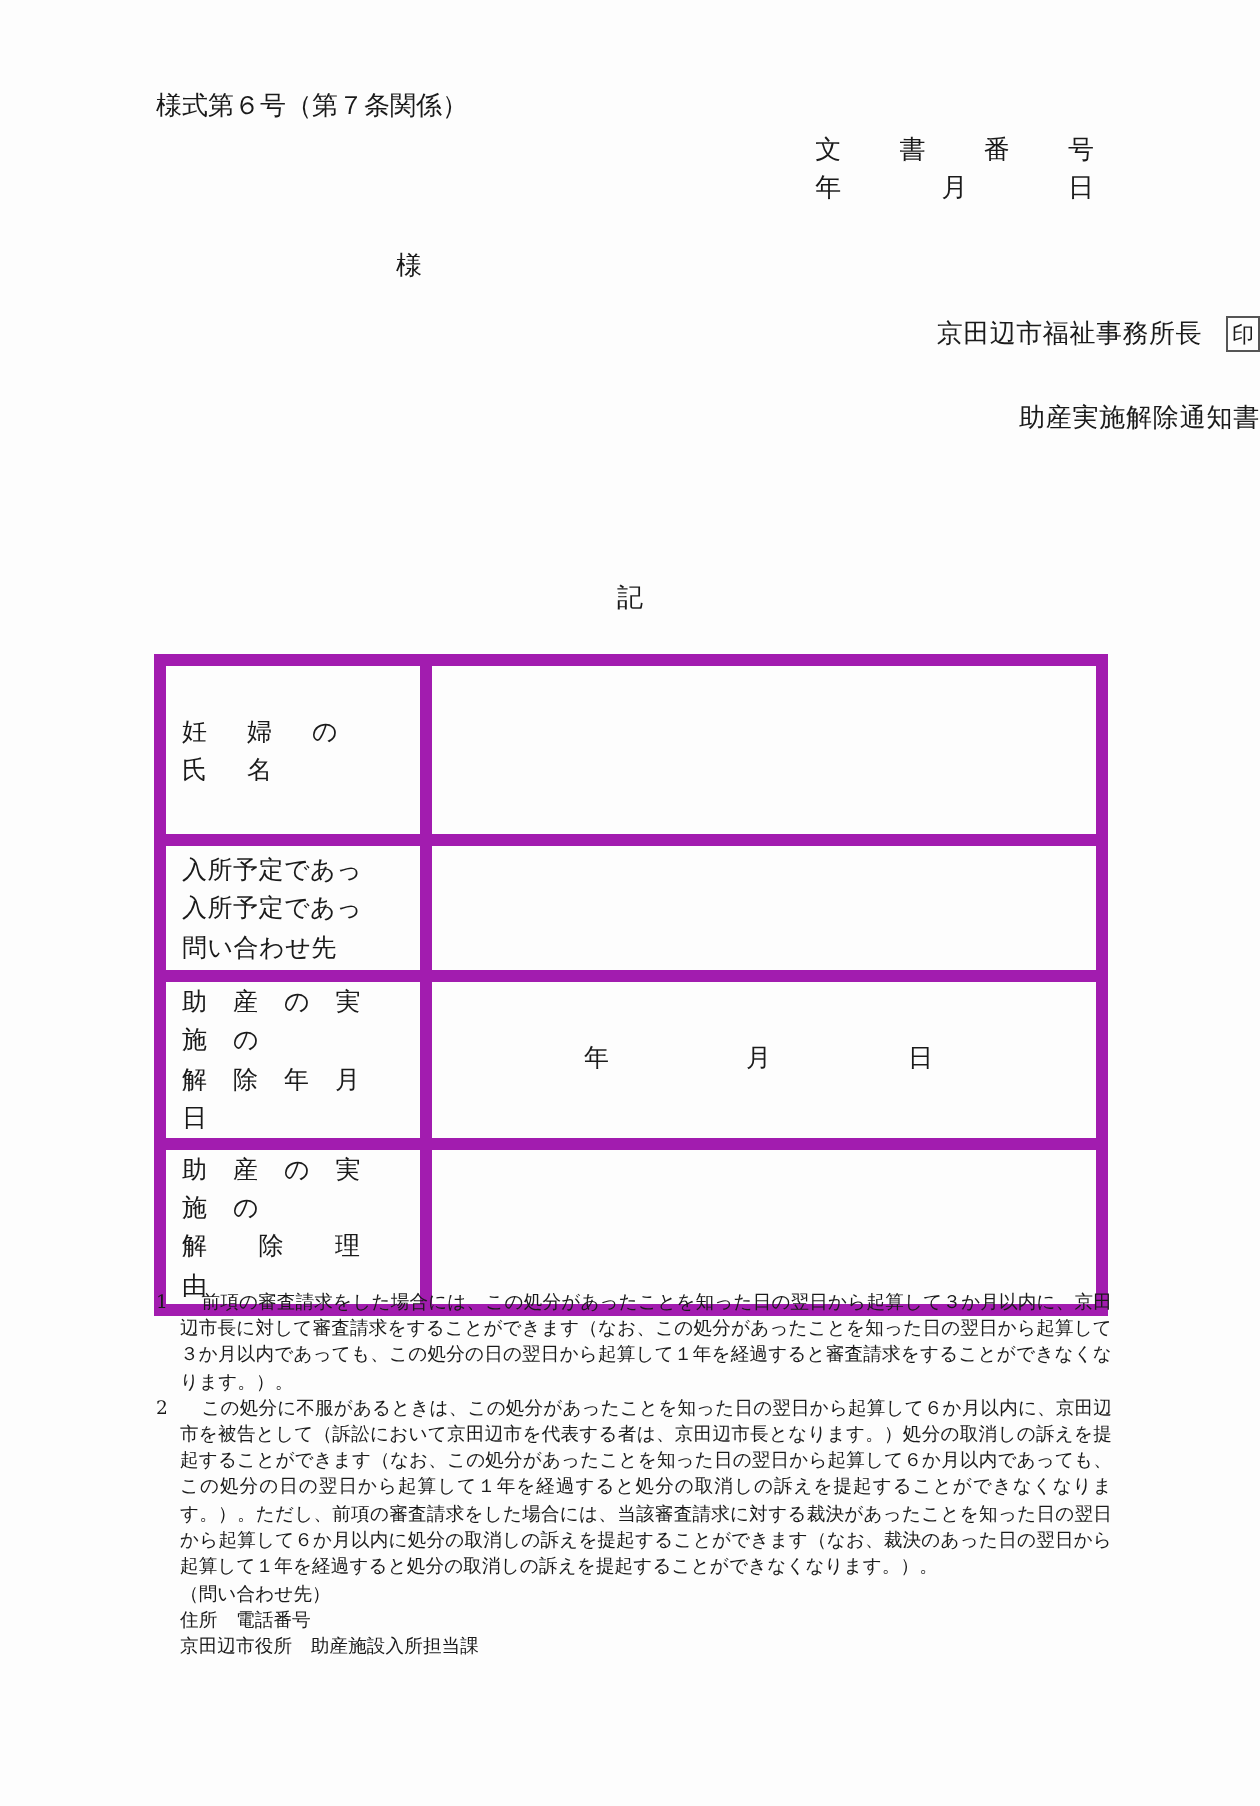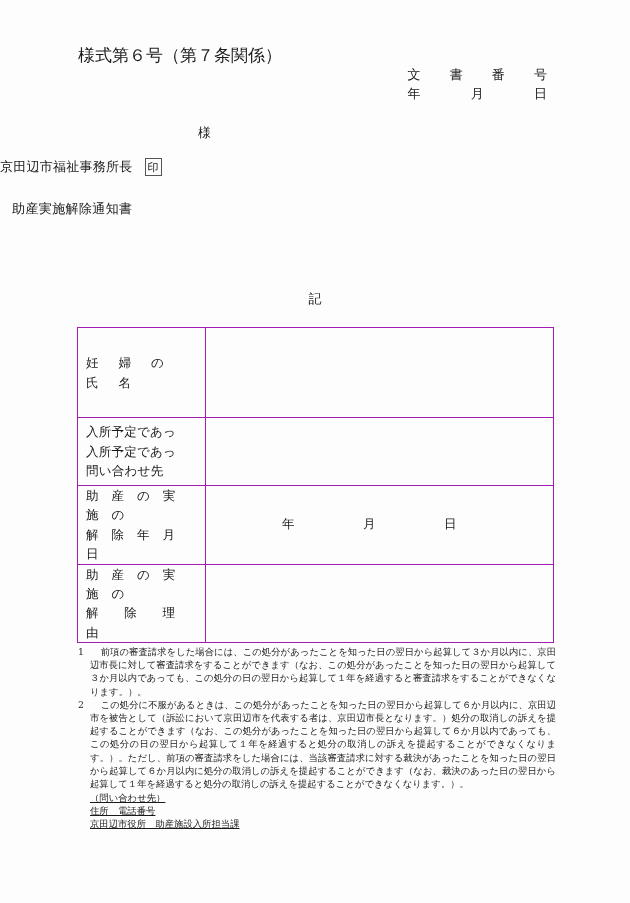--- a/index.html
+++ b/index.html
@@ -21,63 +21,63 @@
     background: #fdfdfd;
   }
 
   
   .abs { position: absolute; white-space: nowrap; }
   .jp { font-family: "DejaVu Serif", "Liberation Serif", serif; }
 
   
   #form-number {
     left: 78px; top: 44px;
-    font-size: 17px;
+    font-size: 13px;
   }
   #doc-number {
     right: 75px; top: 66px;
     font-size: 13px;
     letter-spacing: 0.62em;
     text-indent: 0;
     font-family: Liberation Serif, serif;
   }
   #doc-date {
     right: 75px; top: 85px;
     font-size: 13px;
     letter-spacing: 0.62em;
   }
   #addressee {
     left: 198px; top: 124px;
     font-size: 13px;
   }
   #issuer-row {
     left: 0; right: 0; top: 158px;
     display: flex;
-    justify-content: flex-start;
+    justify-content: flex-end;
     align-items: center;
     gap: 12px;
   }
   #issuer-name {
     font-size: 13px;
     letter-spacing: 0.02em;
   }
   #seal-box {
     display: inline-flex;
     align-items: center;
     justify-content: center;
     width: 17px;
     height: 18px;
     border: 1px solid #555;
     font-size: 11px;
     line-height: 1;
     box-sizing: border-box;
   }
   #doc-title {
     left: 12px; right: 0; top: 200px;
-    text-align: left;
+    text-align: right;
     font-size: 13px;
     letter-spacing: 0.03em;
     position: absolute;
   }
 
   
   #body-paragraph {
     position: absolute;
     left: 78px;
     top: 237px;
@@ -99,21 +99,21 @@
   
   #info-table {
     position: absolute;
     left: 77px;
     top: 327px;
     width: 477px;
     border-collapse: collapse;
     table-layout: fixed;
   }
   #info-table td {
-    border: 1px solid #a21caf;
+    border: 6px solid #a21caf;
     padding: 0;
     vertical-align: middle;
     font-size: 12.5px;
   }
   #info-table td.label {
     width: 111px;
     padding: 0 8px;
     line-height: 1.55;
   }
   #info-table td.value {
@@ -156,21 +156,21 @@
   }
   #footnotes .note-body {
     flex: 1 1 auto;
     text-align: justify;
     text-indent: 1.15em;
   }
   #contact {
     margin-top: 1px;
     padding-left: 12px;
   }
-  #contact div { white-space: pre; text-decoration: underline; }
+  #contact div { white-space: pre; }
 </style>
 </head>
 <body>
 
 <div class="page">
 
   <div class="abs jp" id="form-number">様式第６号（第７条関係）</div>
 
   <div class="abs jp" id="doc-number">文　書　番　号</div>
 

